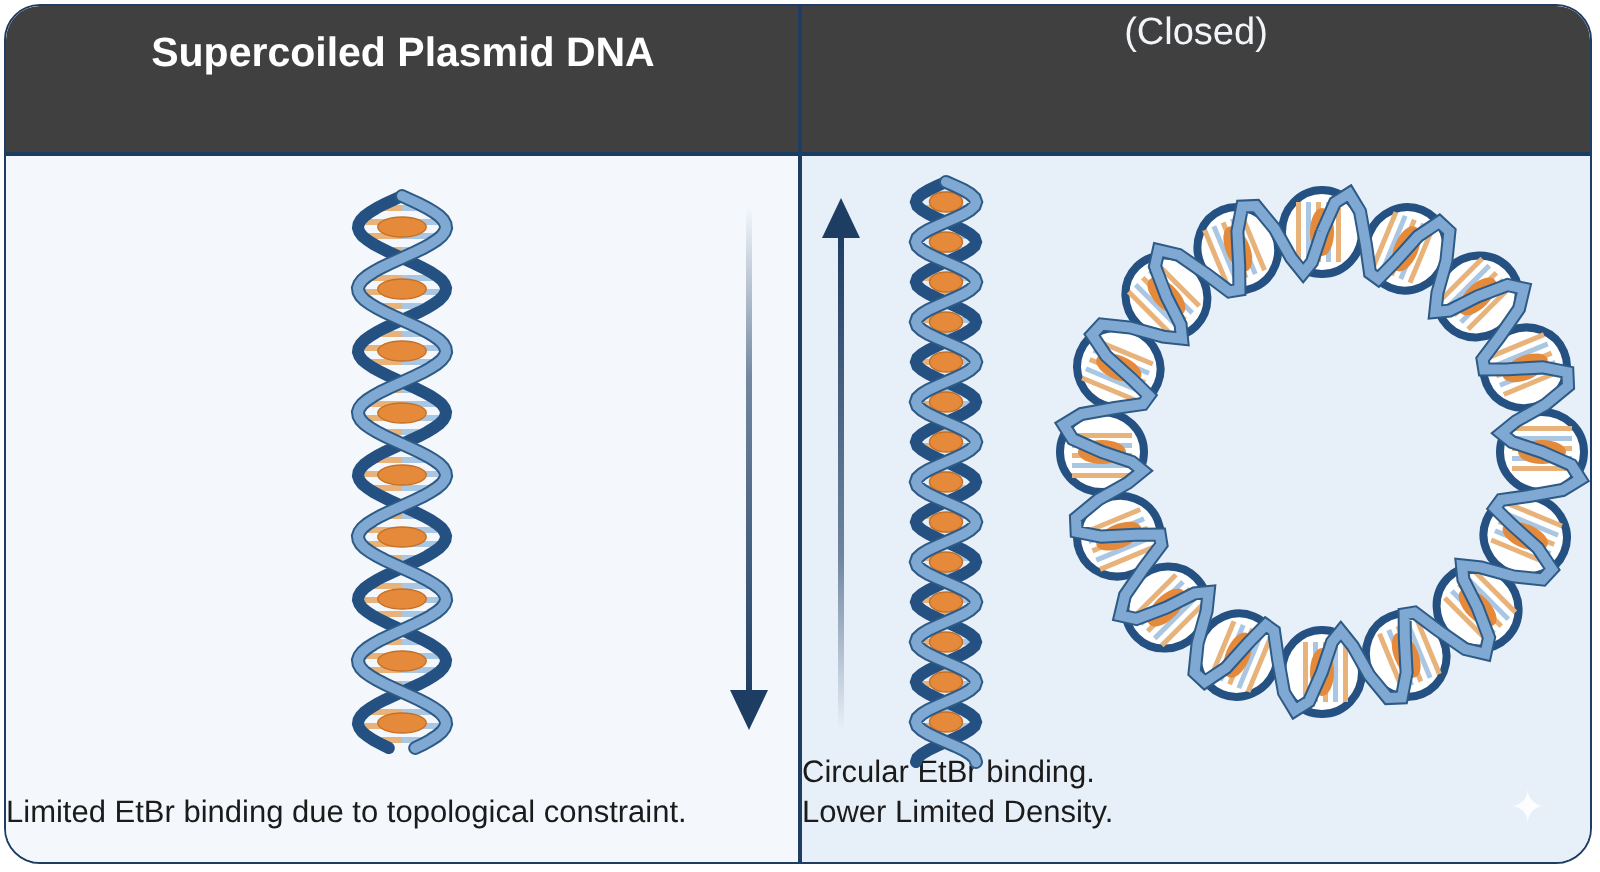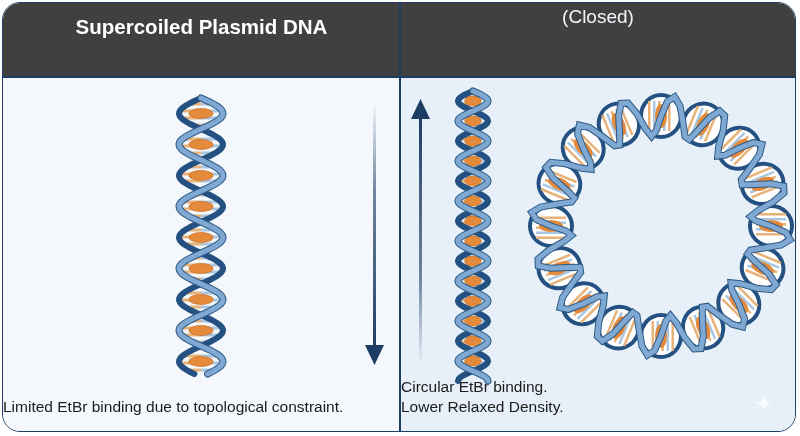--- a/index.html
+++ b/index.html
@@ -28,21 +28,21 @@
       <div>Limited EtBr binding due to topological constraint.</div>
     </div>
   </div>
   <div class="divider"></div>
   <div class="panel right">
     <div class="header">
       <div class="subtitle">(Closed)</div>
     </div>
     <div class="caption">
       <div>Circular EtBr binding.</div>
-      <div>Lower Relaxed Density.</div>
+      <div>Lower Limited Density.</div>
     </div>
     <div class="sparkle">✦</div>
   </div>
 
   <svg class="art" width="794" height="430">
     <defs>
       <linearGradient id="arrowDown" x1="0" y1="0" x2="0" y2="1">
         <stop offset="0" stop-color="#1e3d63" stop-opacity="0"></stop>
         <stop offset="0.35" stop-color="#1e3d63" stop-opacity="0.6"></stop>
         <stop offset="1" stop-color="#1e3d63" stop-opacity="1"></stop>

